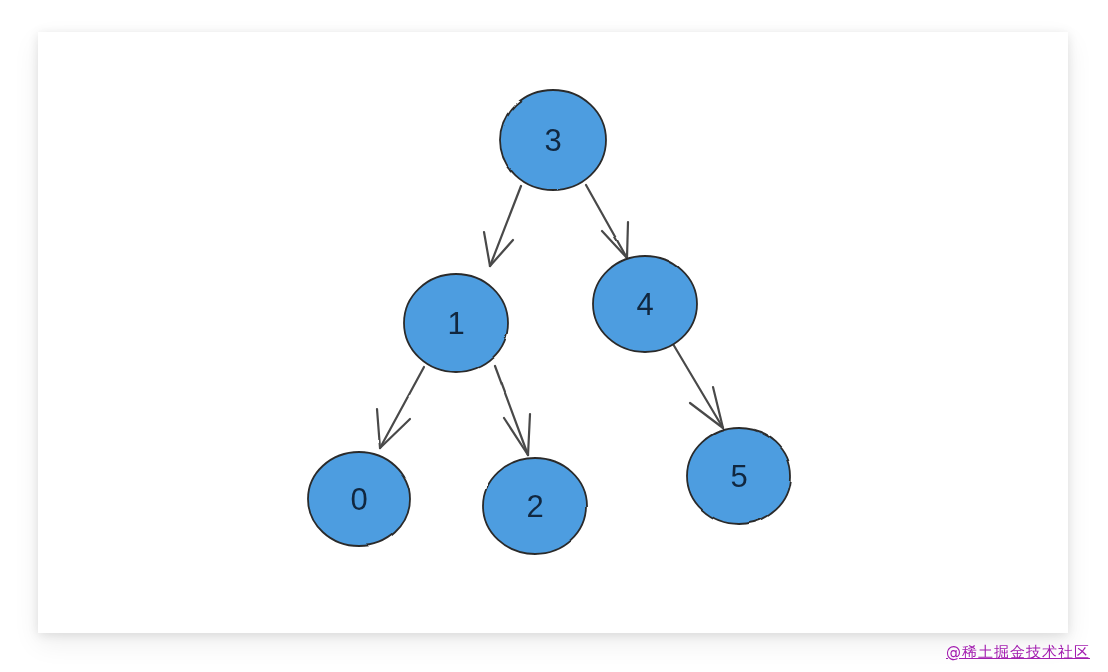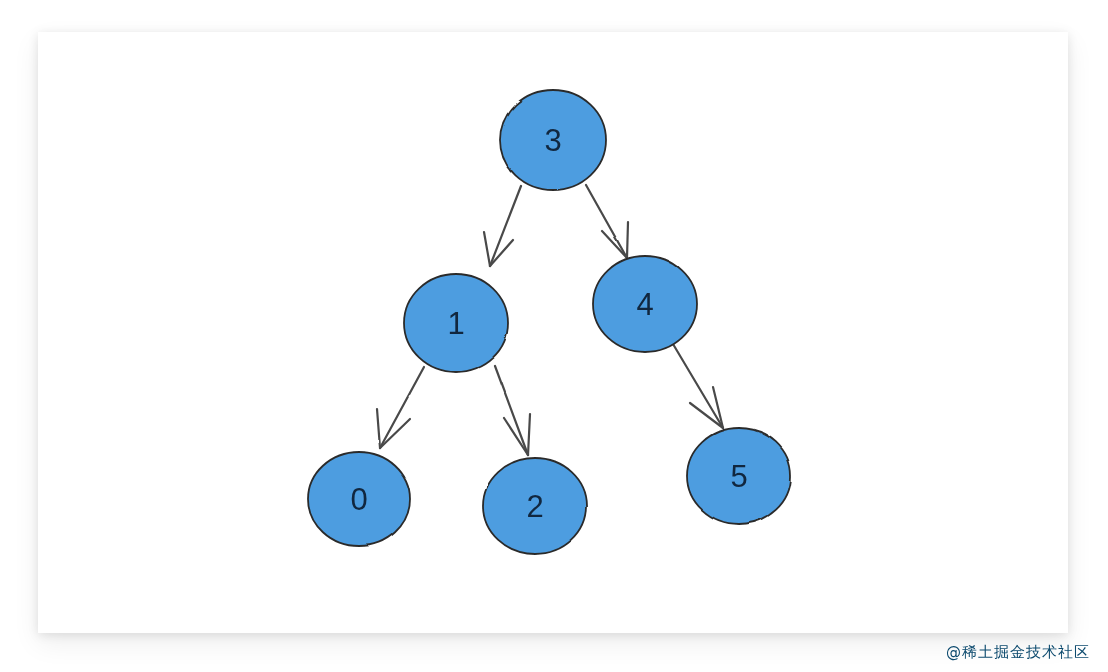--- a/index.html
+++ b/index.html
@@ -41,24 +41,25 @@
     font-size: 31px;
     font-weight: 400;
     fill: #11273f;
   }
   #watermark {
     position: absolute;
     right: 18px;
     bottom: 10px;
     font-family: "DejaVu Sans", sans-serif;
     font-size: 15px;
-    color: #0c4a6e;
+    color: #a21caf;
     letter-spacing: 1px;
     user-select: none;
     white-space: nowrap;
+    text-decoration: underline;
   }
 </style>
 </head>
 <body>
 
 <div id="stage">
 
   <div id="canvas-card"></div>
 
   <svg id="tree-svg" viewBox="0 0 1108 672">

